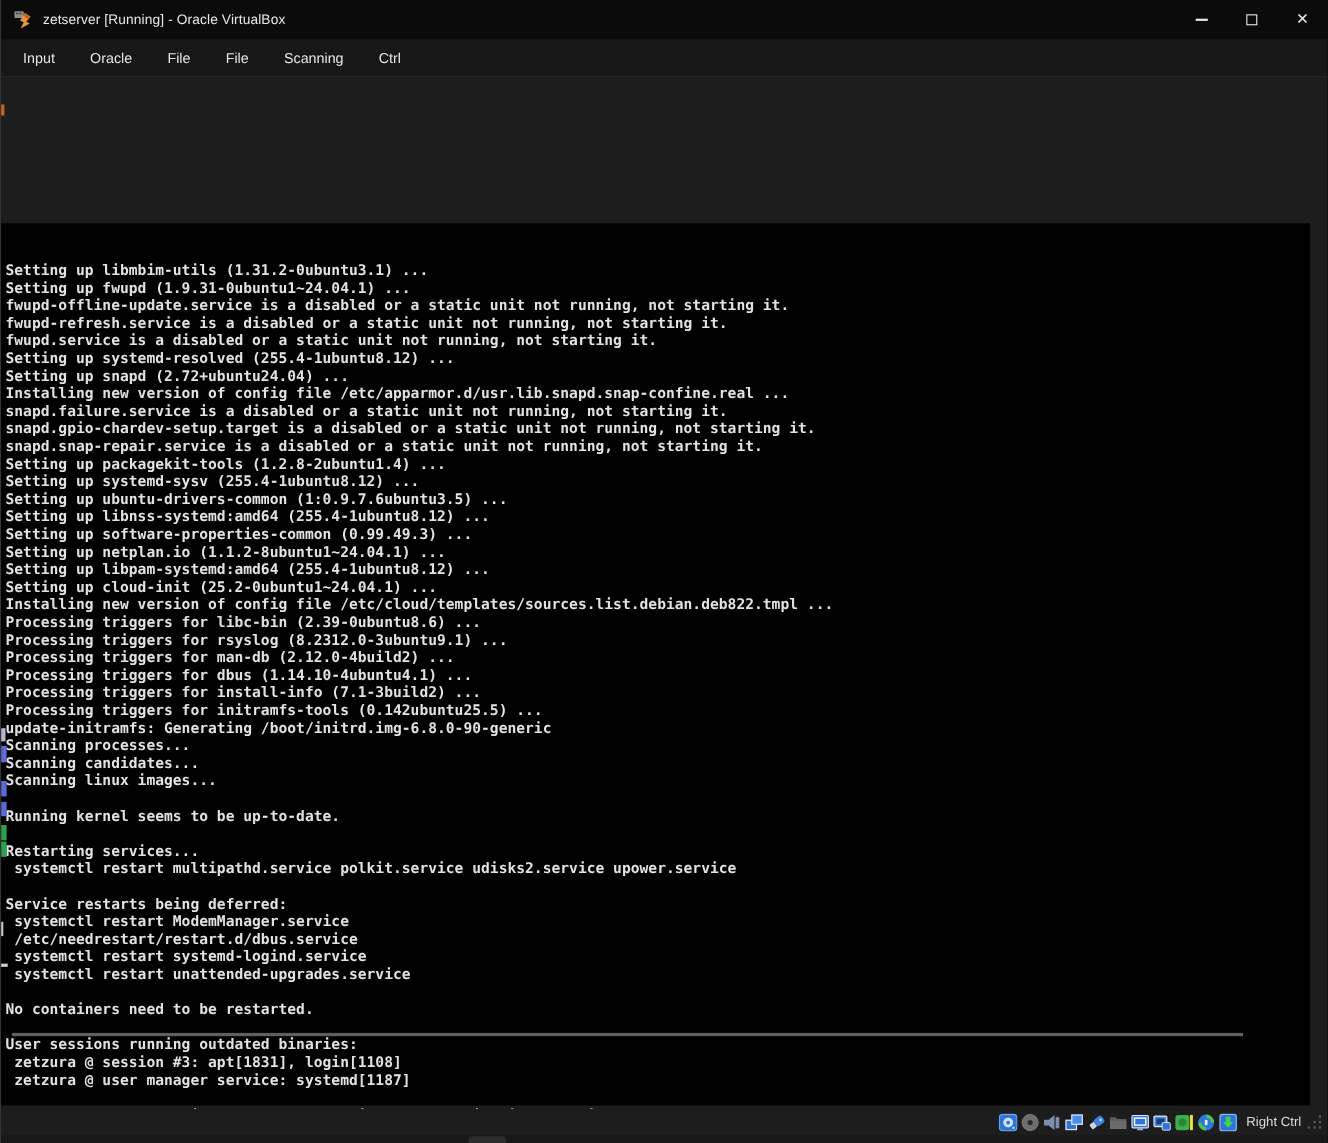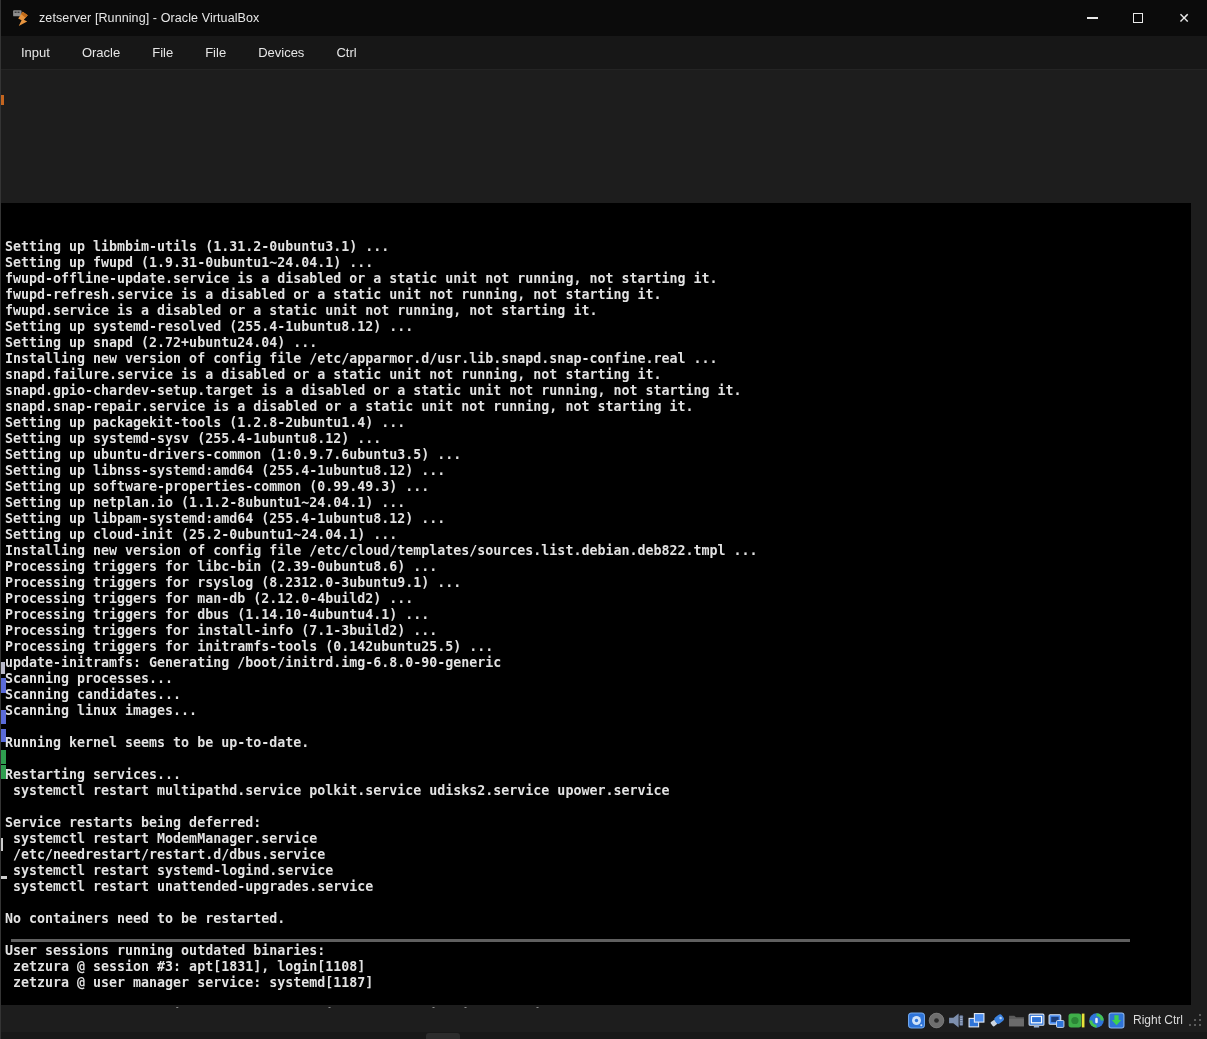--- a/index.html
+++ b/index.html
@@ -85,21 +85,21 @@
           <span class="glyph-close">✕</span>
         </div>
     </div>
   </div>
 
   <div class="menubar" id="menubar">
       <div class="menu-item">Input</div>
       <div class="menu-item">Oracle</div>
       <div class="menu-item">File</div>
       <div class="menu-item">File</div>
-      <div class="menu-item">Devices</div>
+      <div class="menu-item">Scanning</div>
       <div class="menu-item">Ctrl</div>
     </div>
 
   <div class="chrome-body">
     <div class="vm-screen">
       <div class="console">
         <div id="console-lines"><div class="tline">Setting up libmbim-utils (1.31.2-0ubuntu3.1) ...</div><div class="tline">Setting up fwupd (1.9.31-0ubuntu1~24.04.1) ...</div><div class="tline">fwupd-offline-update.service is a disabled or a static unit not running, not starting it.</div><div class="tline">fwupd-refresh.service is a disabled or a static unit not running, not starting it.</div><div class="tline">fwupd.service is a disabled or a static unit not running, not starting it.</div><div class="tline">Setting up systemd-resolved (255.4-1ubuntu8.12) ...</div><div class="tline">Setting up snapd (2.72+ubuntu24.04) ...</div><div class="tline">Installing new version of config file /etc/apparmor.d/usr.lib.snapd.snap-confine.real ...</div><div class="tline">snapd.failure.service is a disabled or a static unit not running, not starting it.</div><div class="tline">snapd.gpio-chardev-setup.target is a disabled or a static unit not running, not starting it.</div><div class="tline">snapd.snap-repair.service is a disabled or a static unit not running, not starting it.</div><div class="tline">Setting up packagekit-tools (1.2.8-2ubuntu1.4) ...</div><div class="tline">Setting up systemd-sysv (255.4-1ubuntu8.12) ...</div><div class="tline">Setting up ubuntu-drivers-common (1:0.9.7.6ubuntu3.5) ...</div><div class="tline">Setting up libnss-systemd:amd64 (255.4-1ubuntu8.12) ...</div><div class="tline">Setting up software-properties-common (0.99.49.3) ...</div><div class="tline">Setting up netplan.io (1.1.2-8ubuntu1~24.04.1) ...</div><div class="tline">Setting up libpam-systemd:amd64 (255.4-1ubuntu8.12) ...</div><div class="tline">Setting up cloud-init (25.2-0ubuntu1~24.04.1) ...</div><div class="tline">Installing new version of config file /etc/cloud/templates/sources.list.debian.deb822.tmpl ...</div><div class="tline">Processing triggers for libc-bin (2.39-0ubuntu8.6) ...</div><div class="tline">Processing triggers for rsyslog (8.2312.0-3ubuntu9.1) ...</div><div class="tline">Processing triggers for man-db (2.12.0-4build2) ...</div><div class="tline">Processing triggers for dbus (1.14.10-4ubuntu4.1) ...</div><div class="tline">Processing triggers for install-info (7.1-3build2) ...</div><div class="tline">Processing triggers for initramfs-tools (0.142ubuntu25.5) ...</div><div class="tline">update-initramfs: Generating /boot/initrd.img-6.8.0-90-generic</div><div class="tline">Scanning processes...</div><div class="tline">Scanning candidates...</div><div class="tline">Scanning linux images...</div><div class="tline"> </div><div class="tline">Running kernel seems to be up-to-date.</div><div class="tline"> </div><div class="tline">Restarting services...</div><div class="tline"> systemctl restart multipathd.service polkit.service udisks2.service upower.service</div><div class="tline"> </div><div class="tline">Service restarts being deferred:</div><div class="tline"> systemctl restart ModemManager.service</div><div class="tline"> /etc/needrestart/restart.d/dbus.service</div><div class="tline"> systemctl restart systemd-logind.service</div><div class="tline"> systemctl restart unattended-upgrades.service</div><div class="tline"> </div><div class="tline">No containers need to be restarted.</div><div class="tline"> </div><div class="tline">User sessions running outdated binaries:</div><div class="tline"> zetzura @ session #3: apt[1831], login[1108]</div><div class="tline"> zetzura @ user manager service: systemd[1187]</div><div class="tline"> </div><div class="tline">No VM guests are running outdated hypervisor (qemu) binaries on this host.</div></div>
         
       </div>
     </div>

